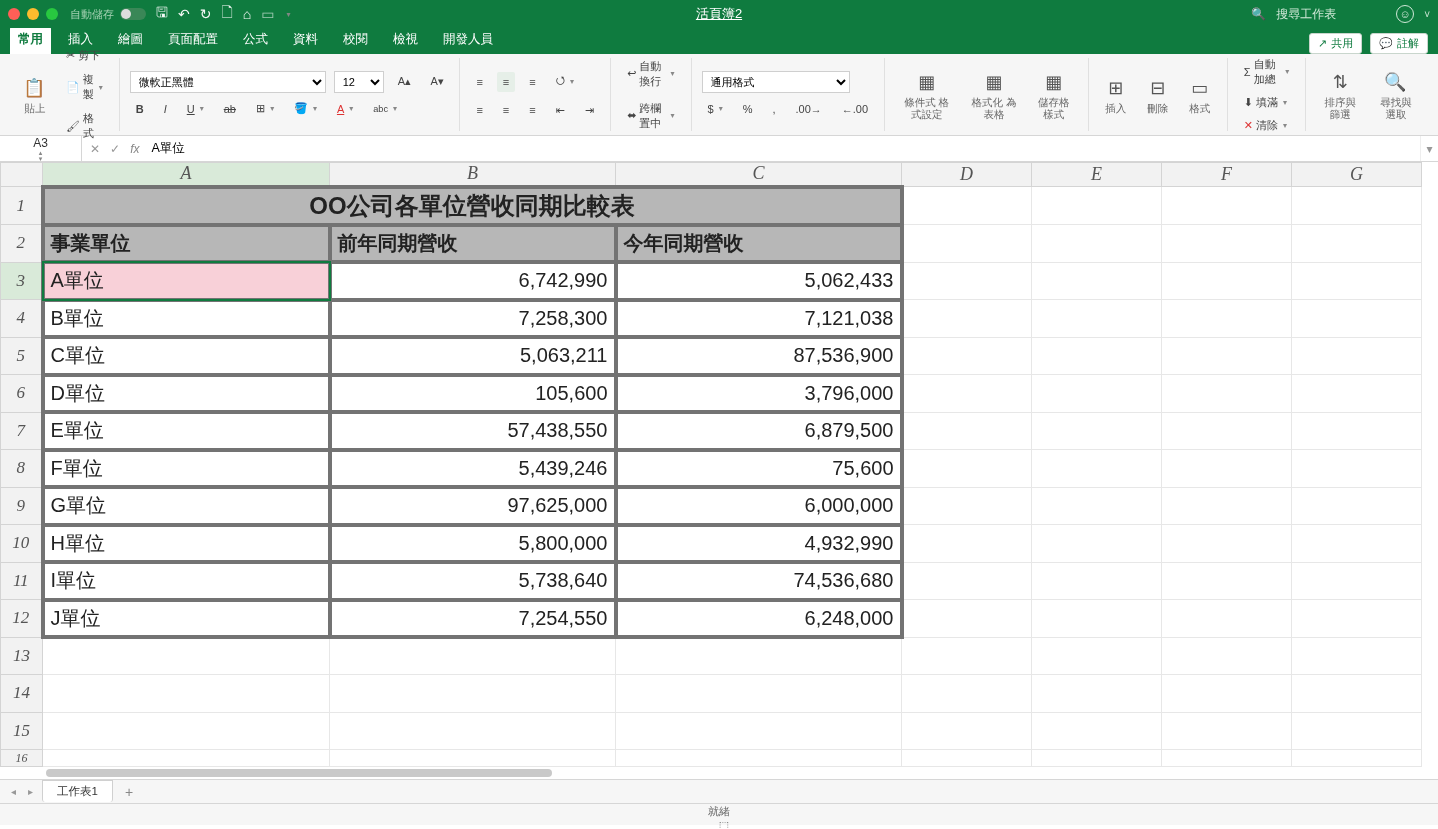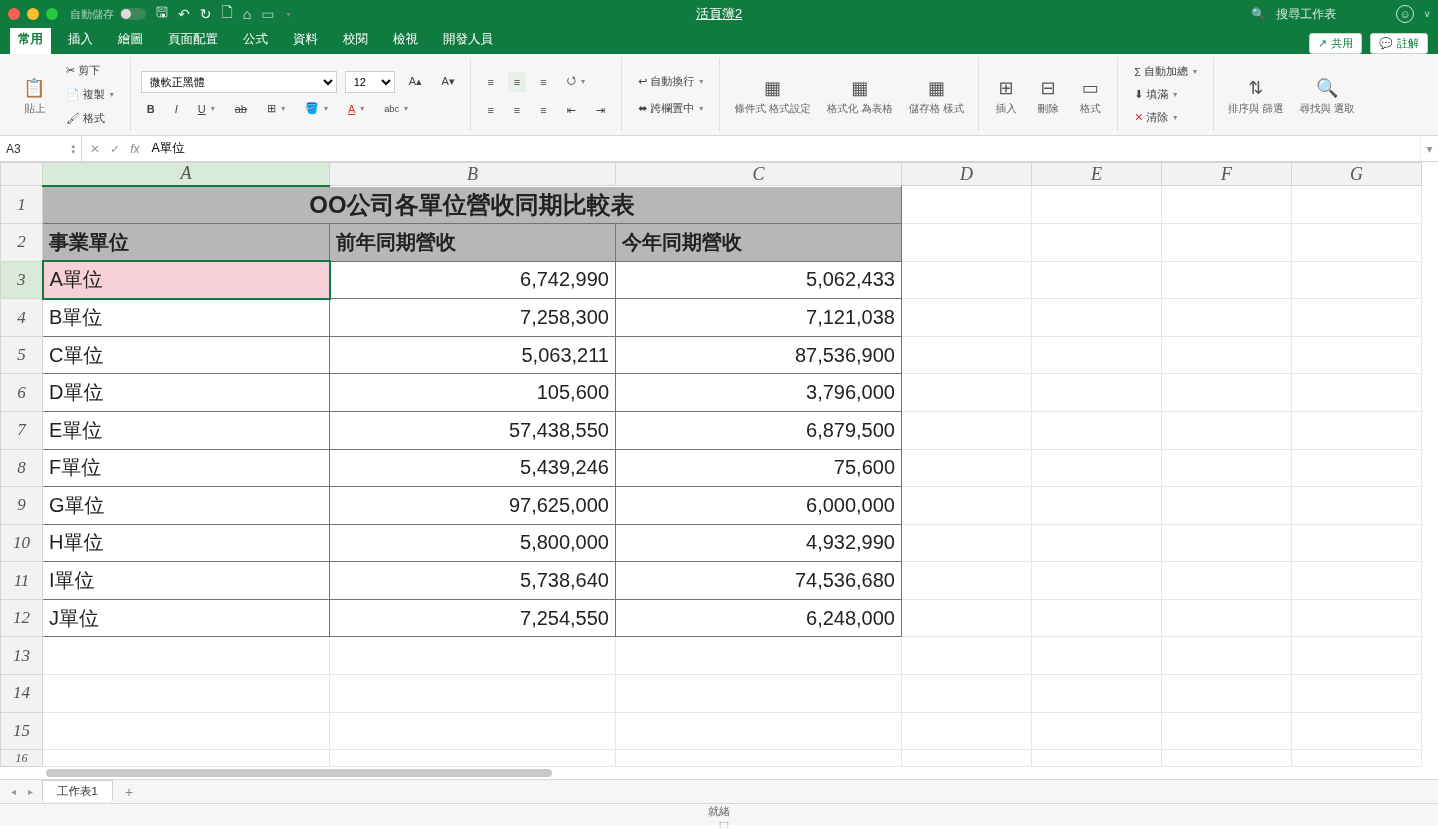--- a/index.html
+++ b/index.html
@@ -39,38 +39,38 @@
     select.combo { border: 1px solid #cfcfcf; background: #fff; font-size: 11px; padding: 2px 4px; height: 22px; }
     .font-combo { width: 196px; } .size-combo { width: 50px; }
     .numfmt-combo { width: 148px; }
     .ic { display: inline-flex; align-items: center; justify-content: center; }
     .drop::after { content: "▾"; font-size: 8px; margin-left: 2px; color: #888; }
     .red { color:#d33; } .green{color:#0f7b3f;}
     .ribbon .lbl { font-size: 10.5px; color:#666; text-align:center; line-height:1.1; }
 
     
     .fx-bar { height: 26px; border-bottom: 1px solid #d6d6d6; display: flex; align-items: center; background: #fff; }
-    .name-box { width: 82px; border-right: 1px solid #d6d6d6; height: 100%; display: flex; align-items: center; justify-content: space-between; padding: 0 6px; font-size: 12px; }
+    .name-box { width: 82px; border-right: 1px solid #d6d6d6; height: 100%; display: flex; align-items: center; justify-content: space-between; padding: 0 6px; font-size: 12px; flex-direction: column; }
     .name-box .spin { display:flex; flex-direction:column; font-size:7px; color:#888; line-height:6px;}
     .fx-controls { display: flex; align-items: center; gap: 10px; padding: 0 8px; color: #999; }
     .fx-label { font-style: italic; color: #888; }
     .formula-input { flex: 1; border: none; outline: none; font-size: 12.5px; padding: 0 4px; }
     .fx-expand { width:18px; text-align:center; color:#999; border-left:1px solid #eee; height:100%; display:flex; align-items:center; justify-content:center;}
 
     
     .grid-wrap { height: 605px; overflow: hidden; display: flex; }
     .corner { width: 42px; height: 22px; background: #f2f2f2; border-right: 1px solid #d4d4d4; border-bottom: 1px solid #d4d4d4; }
     table.grid { border-collapse: collapse; table-layout: fixed; }
     .colhdr th { background: #f2f2f2; border: 1px solid #d4d4d4; font-weight: normal; color: #555; font-family: Georgia, serif; font-size: 18px; height: 22px; font-style: italic;}
     .colhdr th.sel { background: #d9ead9; border-bottom: 2px solid #0f7b3f; }
     .rowhdr { background: #f2f2f2; border: 1px solid #d4d4d4; text-align: center; color: #555; width: 42px; font-family: Georgia, serif; font-size: 17px; font-style: italic;}
     .rowhdr.sel { background: #d9ead9; border-right: 2px solid #0f7b3f; }
     td.cell { border: 1px solid #e7e7e7; padding: 0 6px; height: 36px; font-size: 20px; color: #222; vertical-align: middle; white-space: nowrap; overflow: hidden; }
     td.num { text-align: right; }
-    td.blackb { border: 1px solid #737373; }
+    td.blackb { border: 4px solid #737373; }
     .selcell { outline: 2px solid #0f7b3f; outline-offset: -1px; background: #f8d0d8; color:#d33; }
     .colA{width:287px;} .colB{width:286px;} .colC{width:286px;} .colS{width:130px;}
 
     
     .hscroll { height: 12px; background:#fff; position:relative; }
     .hscroll .thumb { position:absolute; left:46px; top:2px; height:8px; width:506px; background:#c9c9c9; border-radius:4px;}
 
     
     .sheet-bar { height: 24px; border-top: 1px solid #d6d6d6; background: #f6f6f6; display: flex; align-items: center; padding: 0 8px; gap: 6px; }
     .sheet-bar .navbtn { color: #999; font-size: 10px; padding: 0 3px; cursor:pointer;}
@@ -204,20 +204,32 @@
 
   <div class="group">
     <div class="row">
         <span class="btn noborder drop">↩ <span>自動換行</span></span>
       </div>
     <div class="row">
         <span class="btn noborder drop">⬌ <span>跨欄置中</span></span>
       </div>
   </div>
 
+  <div class="group">
+    <div class="row">
+        <select class="combo numfmt-combo"><option>通用格式</option></select>
+      </div>
+    <div class="row">
+      <span class="btn noborder drop">$</span>
+      <span class="btn noborder">%</span>
+      <span class="btn noborder">,</span>
+      <span class="btn noborder">.00→</span>
+      <span class="btn noborder">←.00</span>
+    </div>
+  </div>
 
   <div class="group">
     <div class="row">
       <div class="big-btn">
           <span class="ic">▦</span>
           <span class="lbl">條件式
 格式設定</span>
         </div>
       <div class="big-btn">
           <span class="ic">▦</span>

